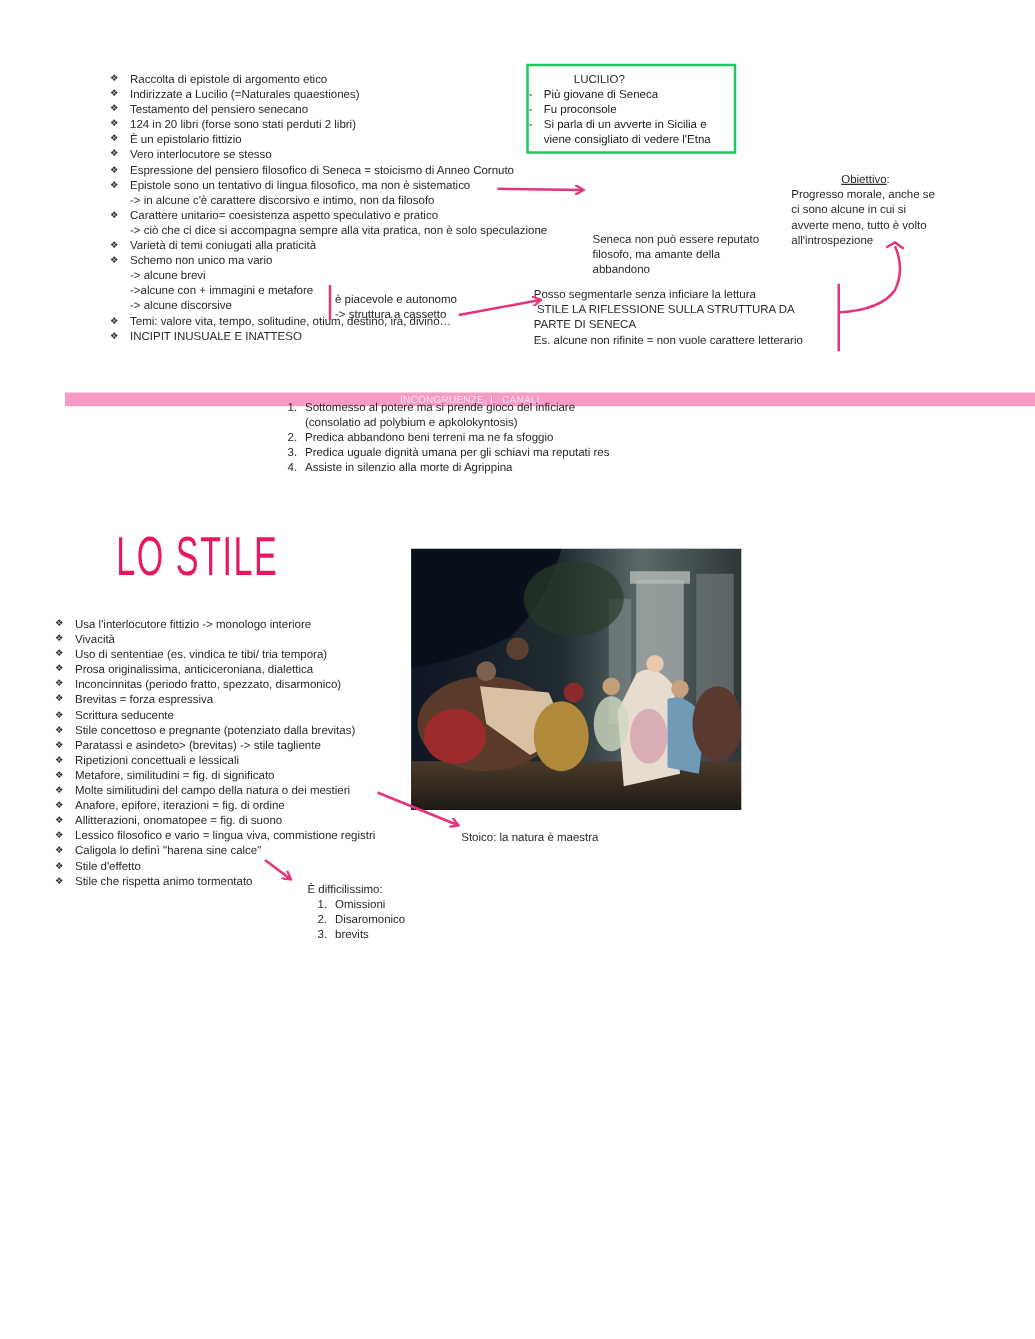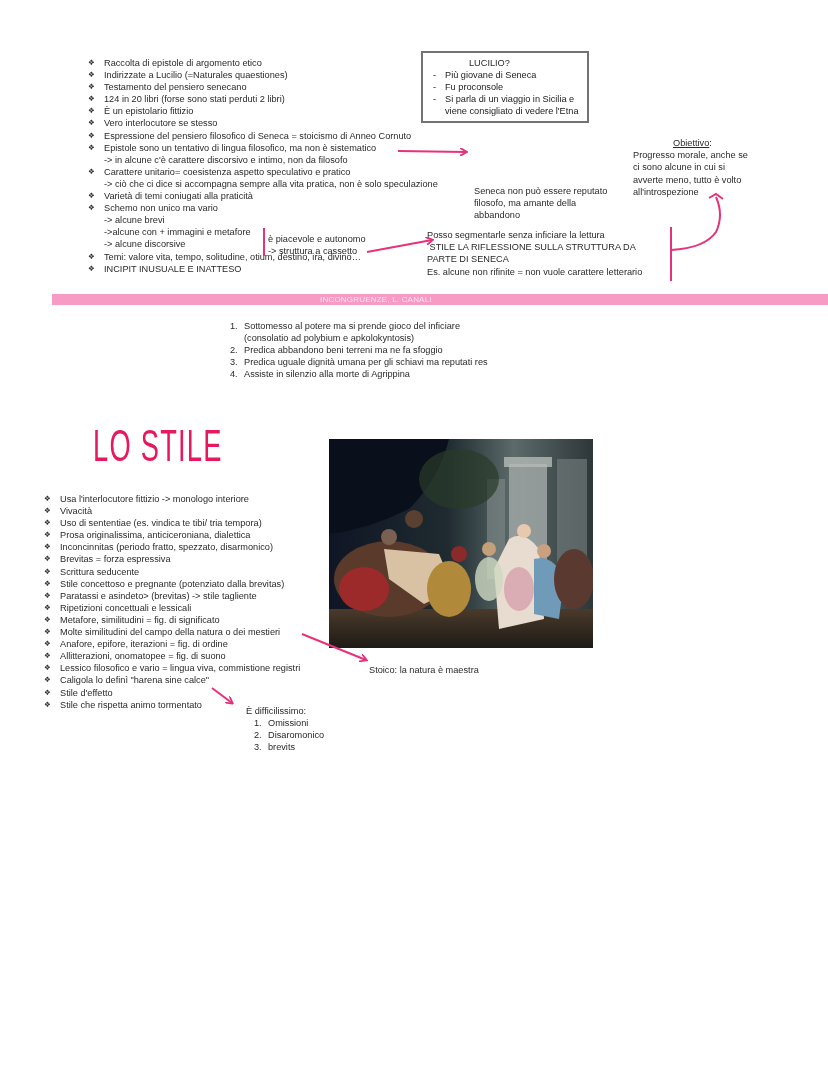--- a/index.html
+++ b/index.html
@@ -9,26 +9,26 @@
   .txt { font-size:9.2px; line-height:12.2px; white-space:nowrap; color:#2a2a2a; }
   ul.bul { list-style:none; margin:0; padding:0; }
   ul.bul li { position:relative; padding-left:18px; font-size:9.2px; line-height:12.1px; white-space:nowrap; color:#2a2a2a; }
   ul.bul li::before { content:"\2756"; position:absolute; left:2px; top:0; font-size:7.5px; color:#333; }
   ul.bul li.sub { padding-left:18px; }
   ul.bul li.sub::before { content:""; }
   ol.num { margin:0; padding:0 0 0 0; list-style:none; }
   ol.num li { position:relative; padding-left:14px; font-size:9.2px; line-height:12.1px; white-space:nowrap; color:#2a2a2a; }
   ol.num li .n { position:absolute; left:0; top:0; }
   ol.num li.cont { padding-left:14px; }
-  .lucilio-box { border:2px solid #737373; padding:4px 8px 4px 10px; width:150px; height:64px; box-sizing:border-box; }
+  .lucilio-box { border:2px solid #22c55e; padding:4px 8px 4px 0; width:150px; height:64px; box-sizing:border-box; }
   .lucilio-box .title { font-size:9.2px; line-height:12px; padding-left:36px; }
   .dash li { position:relative; padding-left:12px; font-size:9.2px; line-height:12px; white-space:nowrap; list-style:none; }
   .dash { margin:0; padding:0; }
   .dash li .d { position:absolute; left:0; }
-  .pinkbar { background:#f79ac4; height:11px; }
+  .pinkbar { background:#f79ac4; height:11px;margin-top:20px; }
   .pinkbar span { color:#fde3ef; font-size:8px; line-height:11px; letter-spacing:0.2px; }
   .heading-stile { color:#e8185f; font-family:"Liberation Sans Narrow","Liberation Sans", sans-serif; font-size:44px; font-weight:400; letter-spacing:2px; transform:scaleX(0.62); transform-origin:left top; line-height:44px; }
   .painting { width:264px; height:209px; overflow:hidden; background:#1a1f2b; }
   u.ul { text-decoration:underline; }
   svg.overlay { position:absolute; left:0; top:0; pointer-events:none; }
 </style>
 </head>
 <body>
 
 <ul class="bul abs" style="left:86px; top:57px;">
@@ -55,21 +55,21 @@
 <div class="abs txt" style="left:268px; top:233px;">
   <div>è piacevole e autonomo</div>
   <div>-&gt; struttura a cassetto</div>
 </div>
 
 <div class="abs lucilio-box" style="left:421px; top:51px; width:168px; height:72px;">
   <div class="title txt">LUCILIO?</div>
   <ul class="dash">
     <li><span class="d">-</span><span>Più giovane di Seneca</span></li>
     <li><span class="d">-</span><span>Fu proconsole</span></li>
-    <li><span class="d">-</span><span>Si parla di un viaggio in Sicilia e</span></li>
+    <li><span class="d">-</span><span>Si parla di un avverte in Sicilia e</span></li>
     <li><span>viene consigliato di vedere l'Etna</span></li>
   </ul>
 </div>
 
 <div class="abs txt" style="left:474px; top:137px;margin-top:48px;">
   <div>Seneca non può essere reputato</div>
   <div>filosofo, ma amante della</div>
   <div>abbandono</div>
 </div>
 

